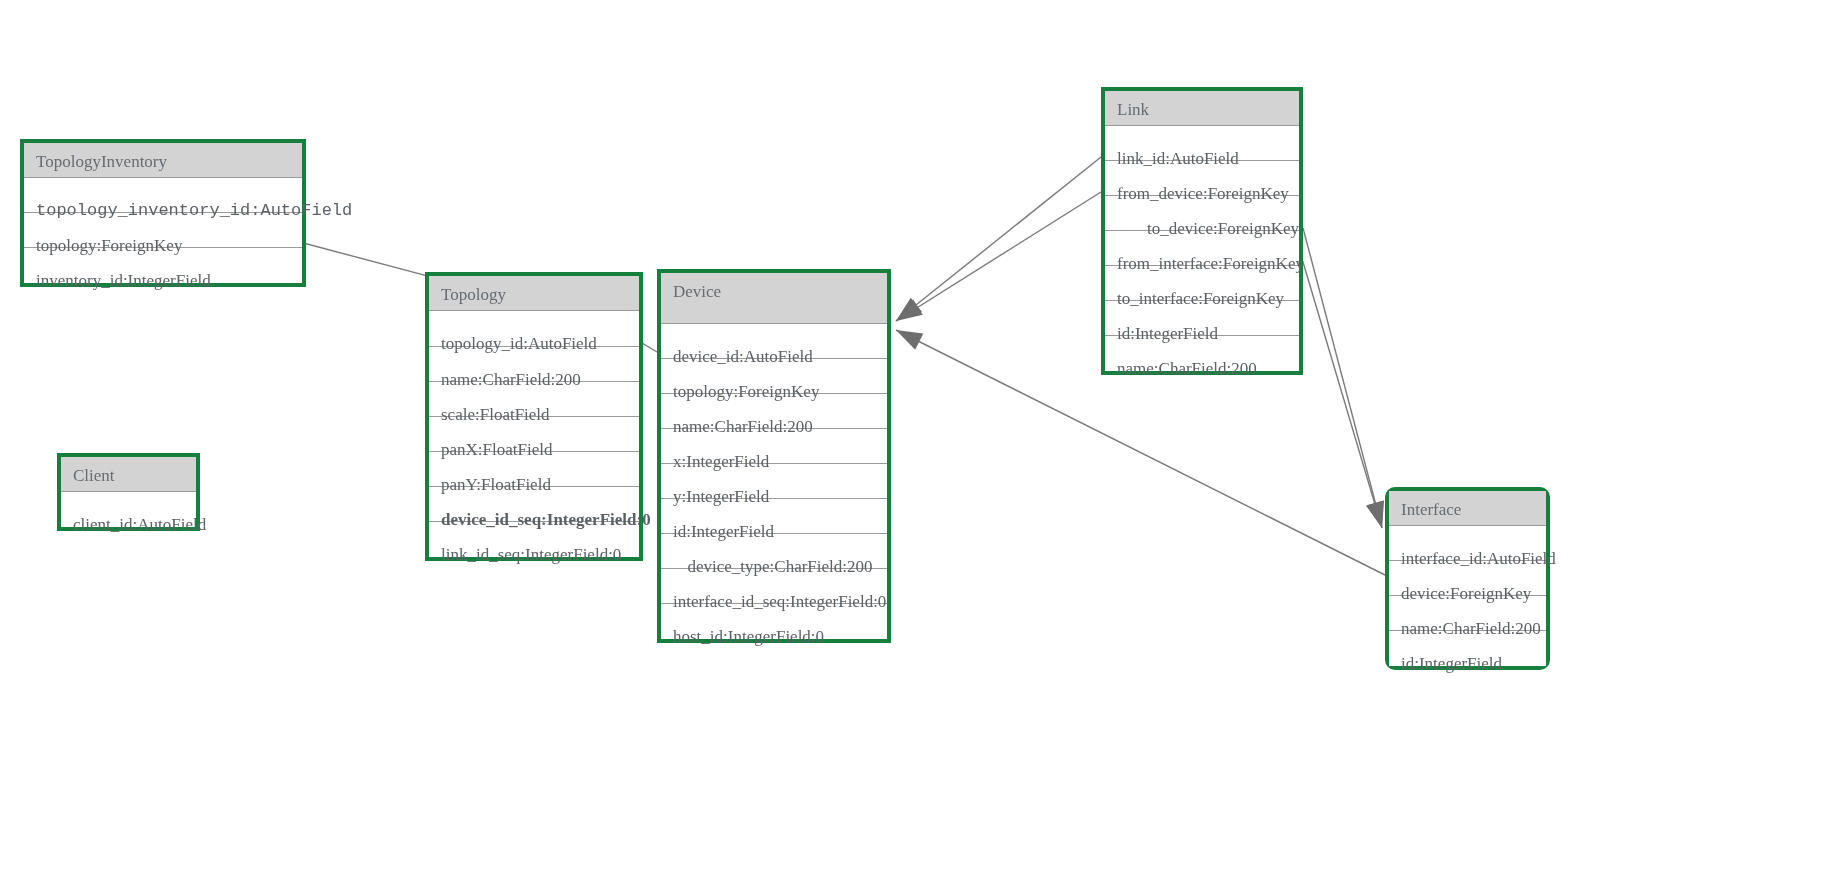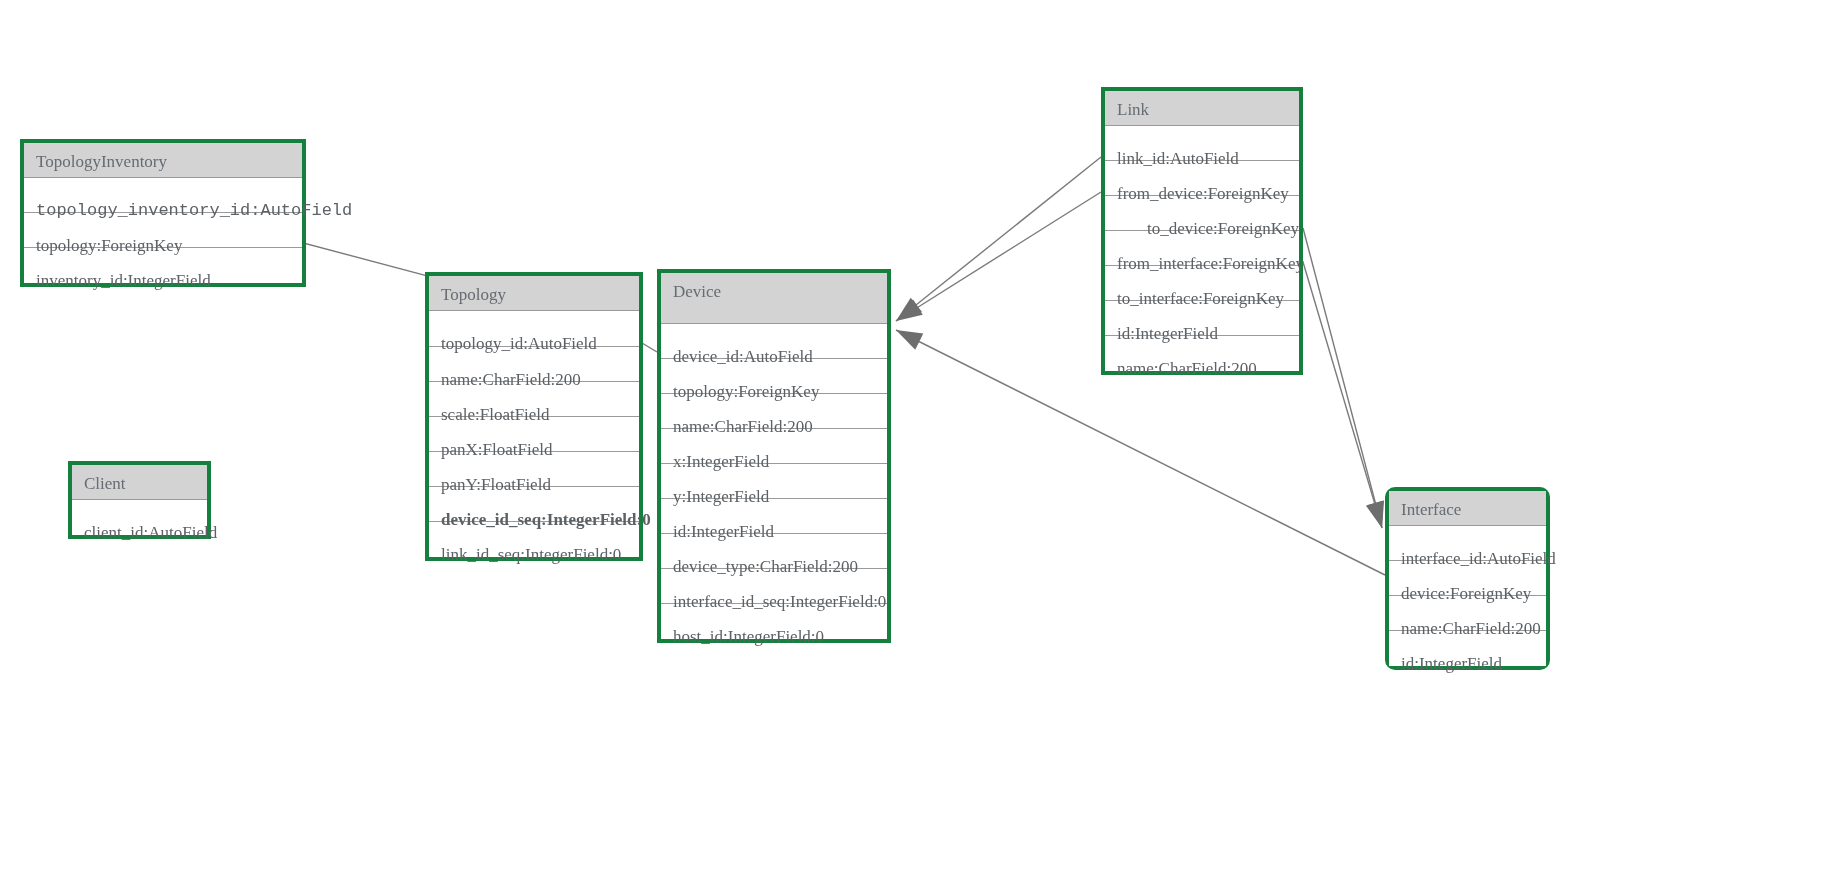--- a/index.html
+++ b/index.html
@@ -79,21 +79,21 @@
       </g>
   </svg>
 
   <div id="entities">
       <div class="entity" style="left: 20px; top: 139px; width: 286px;">
         <div class="entity-header" style="height: 35px;">TopologyInventory</div>
         <div class="entity-field" style="height: 35px; font-family: Liberation Mono, monospace;">topology_inventory_id:AutoField</div>
         <div class="entity-field" style="height: 35px;">topology:ForeignKey</div>
         <div class="entity-field" style="height: 35px;">inventory_id:IntegerField</div>
       </div>
-      <div class="entity" style="left: 68px; top: 453px; width: 143px; margin-top: 8px;">
+      <div class="entity" style="left: 57px; top: 453px; width: 143px;">
         <div class="entity-header" style="height: 35px;">Client</div>
         <div class="entity-field" style="height: 35px;">client_id:AutoField</div>
       </div>
       <div class="entity" style="left: 393px; top: 272px; width: 218px; margin-left: 32px;">
         <div class="entity-header" style="height: 35px;">Topology</div>
         <div class="entity-field" style="height: 36px;">topology_id:AutoField</div>
         <div class="entity-field" style="height: 35px;">name:CharField:200</div>
         <div class="entity-field" style="height: 35px;">scale:FloatField</div>
         <div class="entity-field" style="height: 35px;">panX:FloatField</div>
         <div class="entity-field" style="height: 35px;">panY:FloatField</div>
@@ -101,21 +101,21 @@
         <div class="entity-field" style="height: 35px;">link_id_seq:IntegerField:0</div>
       </div>
       <div class="entity" style="left: 657px; top: 269px; width: 234px;">
         <div class="entity-header" style="height: 51px;">Device</div>
         <div class="entity-field" style="height: 35px;">device_id:AutoField</div>
         <div class="entity-field" style="height: 35px;">topology:ForeignKey</div>
         <div class="entity-field" style="height: 35px;">name:CharField:200</div>
         <div class="entity-field" style="height: 35px;">x:IntegerField</div>
         <div class="entity-field" style="height: 35px;">y:IntegerField</div>
         <div class="entity-field" style="height: 35px;">id:IntegerField</div>
-        <div class="entity-field" style="height: 35px;">device_type:CharField:200</div>
+        <div class="entity-field" style="height: 35px; text-align: center;">device_type:CharField:200</div>
         <div class="entity-field" style="height: 35px;">interface_id_seq:IntegerField:0</div>
         <div class="entity-field" style="height: 35px;">host_id:IntegerField:0</div>
       </div>
       <div class="entity" style="left: 1101px; top: 87px; width: 202px;">
         <div class="entity-header" style="height: 35px;">Link</div>
         <div class="entity-field" style="height: 35px;">link_id:AutoField</div>
         <div class="entity-field" style="height: 35px;">from_device:ForeignKey</div>
         <div class="entity-field" style="height: 35px; text-align: right;">to_device:ForeignKey</div>
         <div class="entity-field" style="height: 35px;">from_interface:ForeignKey</div>
         <div class="entity-field" style="height: 35px;">to_interface:ForeignKey</div>

